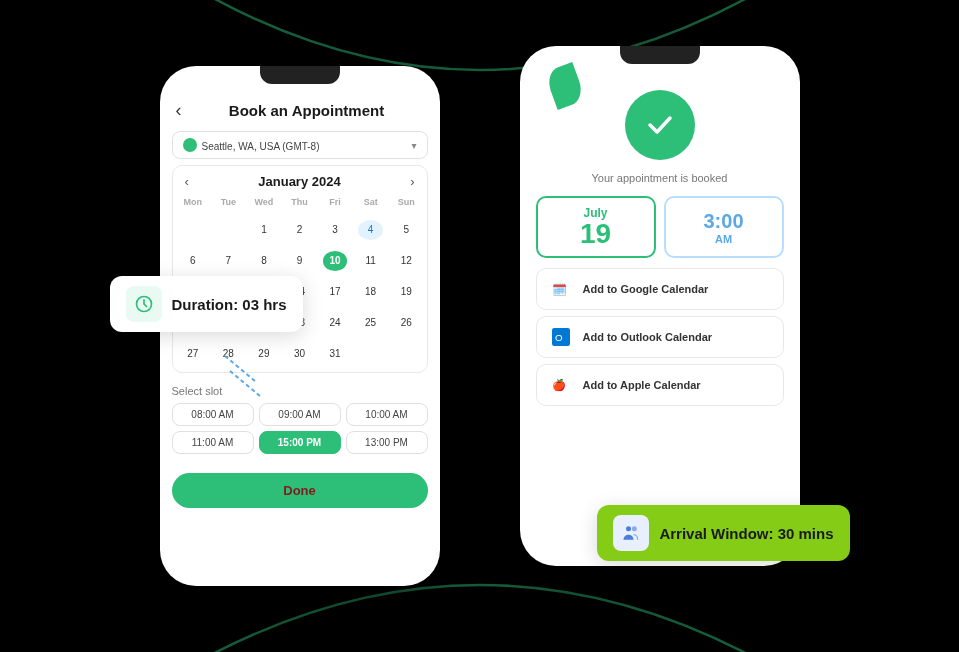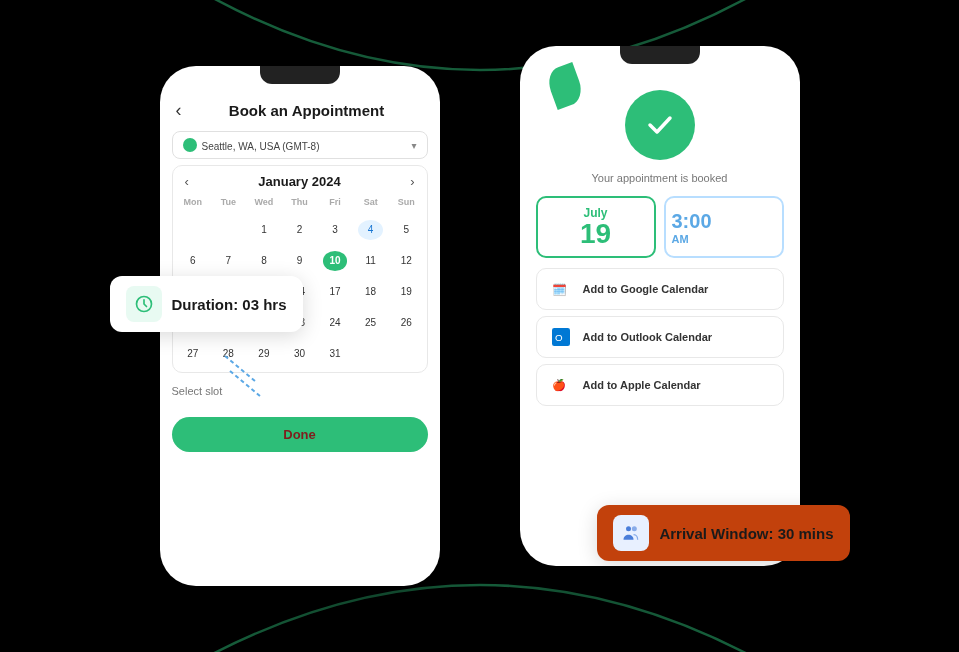--- a/index.html
+++ b/index.html
@@ -280,21 +280,21 @@
       line-height: 1;
     }
     .time-box {
       flex: 1;
       border: 2px solid #b8deff;
       border-radius: 10px;
       padding: 8px 6px;
       text-align: center;
       display: flex;
       flex-direction: column;
-      align-items: flex-start;
+      align-items: center;
       justify-content: center;
     }
     .time-text {
       font-size: 20px;
       font-weight: 800;
       color: #5ba8e5;
     }
     .time-am {
       font-size: 11px;
       color: #5ba8e5;
@@ -356,21 +356,21 @@
     .badge-duration-text {
       font-size: 15px;
       font-weight: 800;
       color: #1a1a1a;
     }
 
     .badge-arrival {
       position: absolute;
       right: -10px;
       bottom: 55px;
-      background: #c2410c;
+      background: #84cc16;
       border-radius: 12px;
       padding: 10px 16px;
       display: flex;
       align-items: center;
       gap: 10px;
       box-shadow: 0 4px 20px rgba(0,0,0,0.15);
       z-index: 10;
       white-space: nowrap;
     }
     .badge-arrival-icon {
@@ -501,20 +501,29 @@
             <div class="cal-day">29</div>
             <div class="cal-day">30</div>
             <div class="cal-day">31</div>
             <div class="cal-day empty"></div>
             <div class="cal-day empty"></div>
           </div>
       </div>
 
       <div class="slot-section">
         <div class="slot-title">Select slot</div>
+        <div class="slot-grid">
+
+        <div class="slot-item">08:00 AM</div>
+            <div class="slot-item">09:00 AM</div>
+            <div class="slot-item">10:00 AM</div>
+            <div class="slot-item">11:00 AM</div>
+            <div class="slot-item selected-slot">15:00 PM</div>
+            <div class="slot-item">13:00 PM</div>
+          </div>
       </div>
 
       <button class="done-btn">Done</button>
     </div>
 
     <div class="badge-duration">
       <div class="badge-duration-icon">
         <svg width="20" height="20" viewBox="0 0 24 24" fill="none" xmlns="http://www.w3.org/2000/svg">
           <circle cx="12" cy="12" r="9" stroke="#2dbe78" stroke-width="2"></circle>
           <path d="M12 7v5l3 3" stroke="#2dbe78" stroke-width="2" stroke-linecap="round"></path>

